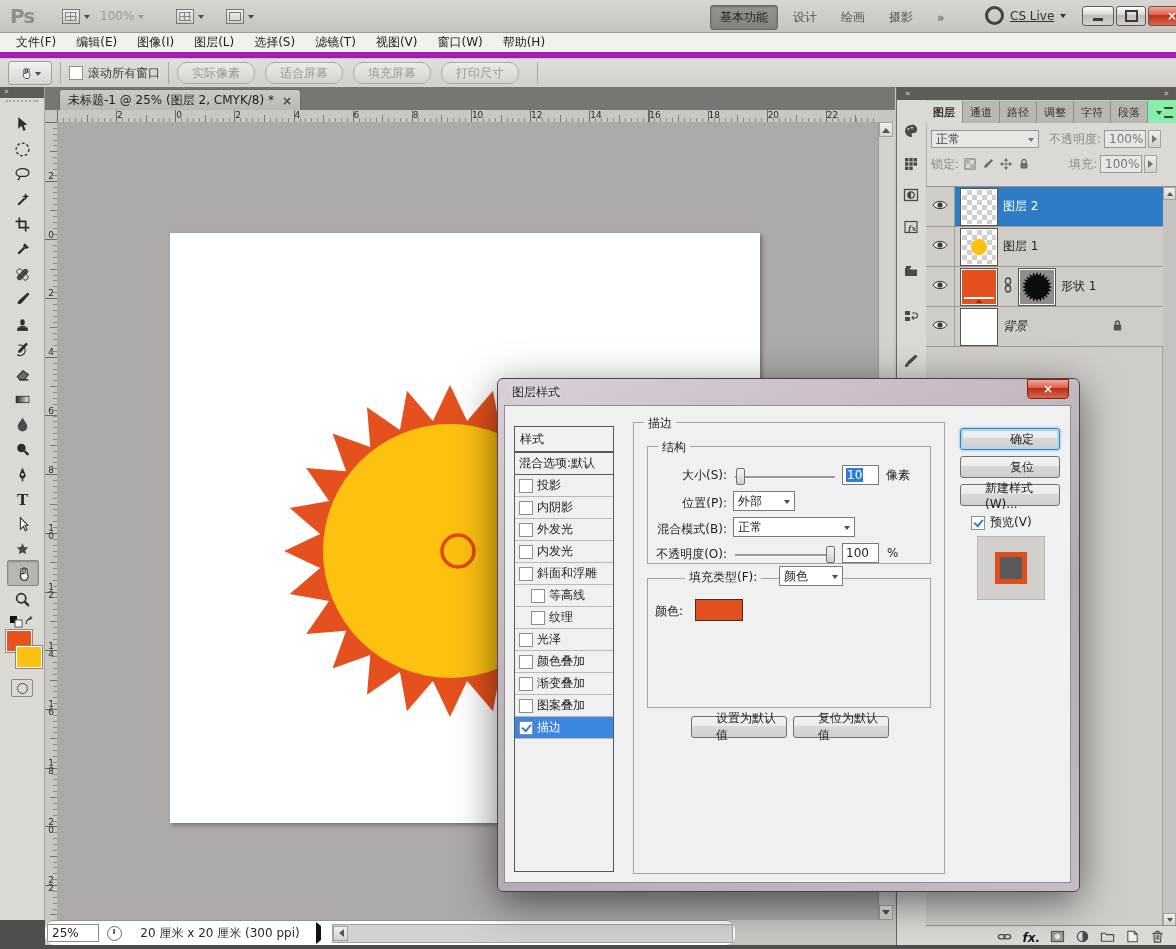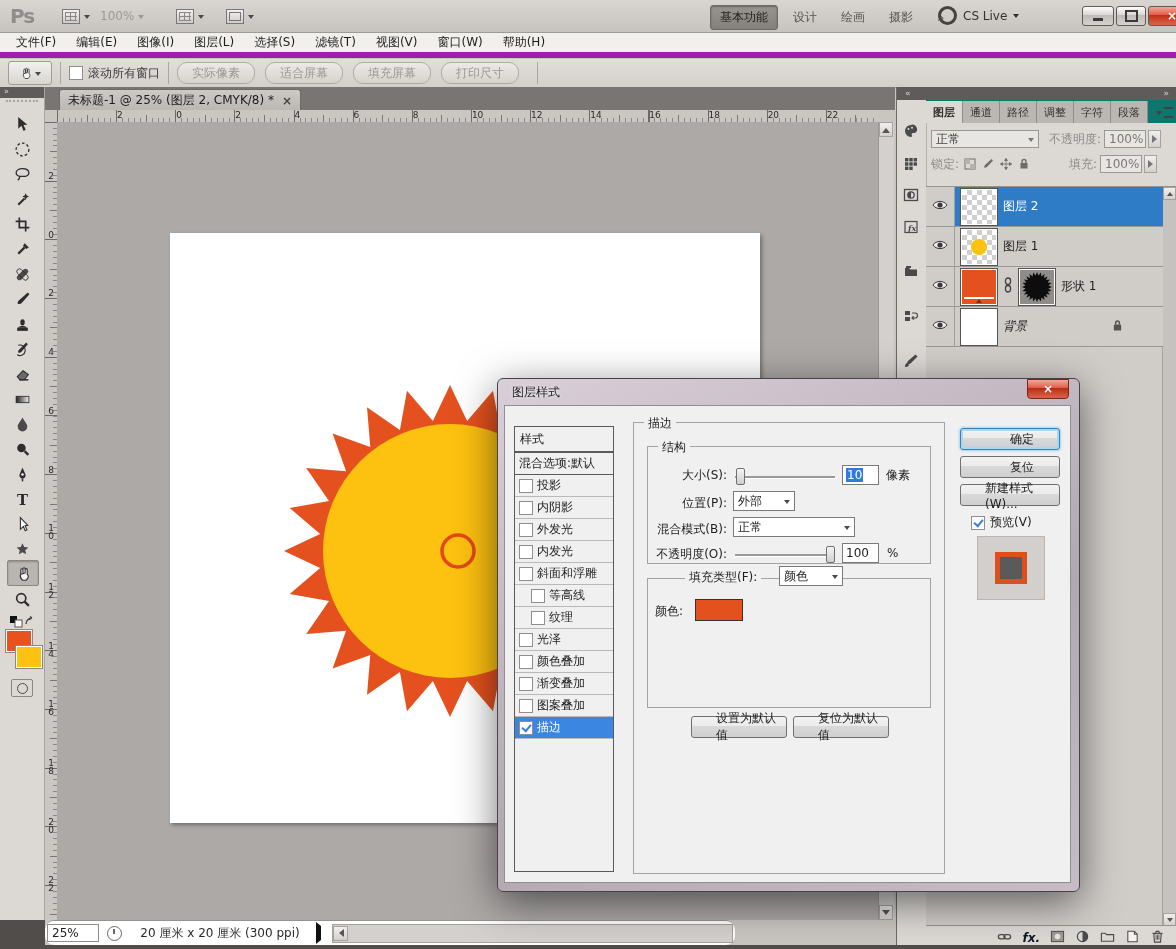--- a/index.html
+++ b/index.html
@@ -12,21 +12,21 @@
   .launch-box{top:8px;height:16px;display:flex;align-items:center;gap:4px;color:#555;}
   .mini-ic{width:16px;height:13px;border:1px solid #777;background:linear-gradient(#f2f1ef,#cfccc8);display:inline-block;position:relative;}
   .mini-ic.grid::after{content:'';position:absolute;inset:2px;background:
      linear-gradient(#888 1px,transparent 1px) 0 0/100% 4px,linear-gradient(90deg,#888 1px,transparent 1px) 0 0/5px 100%;}
   .mini-ic.screen::after{content:'';position:absolute;inset:2px;border:1px solid #777;}
   .tri-d{width:0;height:0;border:3px solid transparent;border-top:4px solid #4a4a4a;display:inline-block;margin-top:4px;}
   .zoom-txt{color:#9b9894;}
   #workspaces{left:710px;top:5px;display:flex;align-items:center;gap:6px;}
   .ws{padding:3px 9px;color:#56534f;}
   .ws.active{background:linear-gradient(#989590,#84817d);border:1px solid #6b6865;border-radius:3px;color:#201d1a;box-shadow:inset 0 1px 2px rgba(0,0,0,.3);}
-  #cslive{left:938px;top:6px;display:flex;align-items:center;gap:6px;color:#33302d;}
+  #cslive{left:985px;top:6px;display:flex;align-items:center;gap:6px;color:#33302d;text-decoration:underline;}
   #cslive .ring{width:13px;height:13px;border:3px solid #45423f;border-radius:50%;}
   #winbtns{left:1082px;top:6px;display:flex;gap:2px;}
   .wb{height:18px;border:1px solid #5e5a56;border-radius:3px;background:linear-gradient(#fdfdfd,#d8d5d1 45%,#bfbcb8 46%,#d5d2ce);display:flex;align-items:center;justify-content:center;}
   .wb.min{width:30px;} .wb.max{width:28px;}
   .wb.close{width:46px;background:linear-gradient(#f0a79b,#e25a44 45%,#c12f17 46%,#d8664c);color:#fff;font-weight:bold;}
   .wb .bar{width:10px;height:3px;background:#3a3a3a;margin-top:7px;}
   .wb .box{width:9px;height:8px;border:2px solid #3a3a3a;}
   
   #menubar{left:0;top:33px;width:1176px;height:25px;background:#f2f0ed;border-bottom:6px solid #a21caf;display:flex;align-items:center;padding-left:6px;box-sizing:border-box;}
   .menu-item{padding:4px 10px;color:#1e1e1e;}
@@ -81,21 +81,21 @@
   #doc-info{width:180px;text-align:center;color:#2a2a2a;}
   #status-arrow{margin-left:6px;}
   #hscroll{flex:1;height:17px;background:#d3d0cd;border:1px solid #a5a29e;margin:0 2px 0 10px;display:flex;align-items:center;}
   
   #dock{left:896px;top:87px;width:280px;height:862px;background:#dcd9d5;border-left:1px solid #6b6865;box-sizing:border-box;}
   #dock-head{left:0;top:0;width:280px;height:13px;background:#5e5b58;color:#d8d5d1;font-size:9px;line-height:12px;}
   #icon-strip{left:0;top:13px;width:29px;height:812px;background:#dcd9d5;border-right:1px solid #b3b0ac;}
   .strip-ic{position:absolute;left:3px;width:22px;height:22px;display:flex;align-items:center;justify-content:center;color:#4a4a4a;}
   .strip-ic svg{width:16px;height:16px;}
   #panel{left:29px;top:13px;width:251px;height:849px;}
-  #panel-tabs{left:0;top:0;width:251px;height:23px;background:#0f766e;display:flex;align-items:flex-end;}
+  #panel-tabs{left:0;top:0;width:251px;height:23px;background:#86efac;display:flex;align-items:flex-end;}
   .ptab{height:22px;padding:0 7px;display:flex;align-items:center;background:#bab7b3;border-right:1px solid #8f8c89;color:#33302d;font-size:11px;}
   .ptab.active{background:#dcd9d5;font-weight:bold;}
   #panel-menu{margin-left:auto;width:26px;height:22px;display:flex;align-items:center;justify-content:center;gap:2px;}
   #panel-menu .lines{width:9px;height:7px;border-top:2px solid #44413e;border-bottom:2px solid #44413e;}
   .prow{position:absolute;left:0;width:251px;display:flex;align-items:center;color:#8e8b88;}
   .pcombo{height:18px;background:#e8e6e3;border:1px solid #9a9794;display:flex;align-items:center;padding:0 4px;color:#777;box-sizing:border-box;}
   .pcombo .tri-d{margin-left:auto;border-top-color:#777;}
   .pval{width:42px;height:18px;background:#e8e6e3;border:1px solid #9a9794;display:flex;align-items:center;padding-left:4px;color:#777;box-sizing:border-box;}
   .mini-btn{width:13px;height:18px;background:linear-gradient(#f0efed,#d4d1cd);border:1px solid #a5a29e;display:flex;align-items:center;justify-content:center;box-sizing:border-box;margin-left:2px;}
   .lk-ic{width:14px;height:14px;margin-right:4px;display:flex;align-items:center;justify-content:center;color:#6f6c68;}

